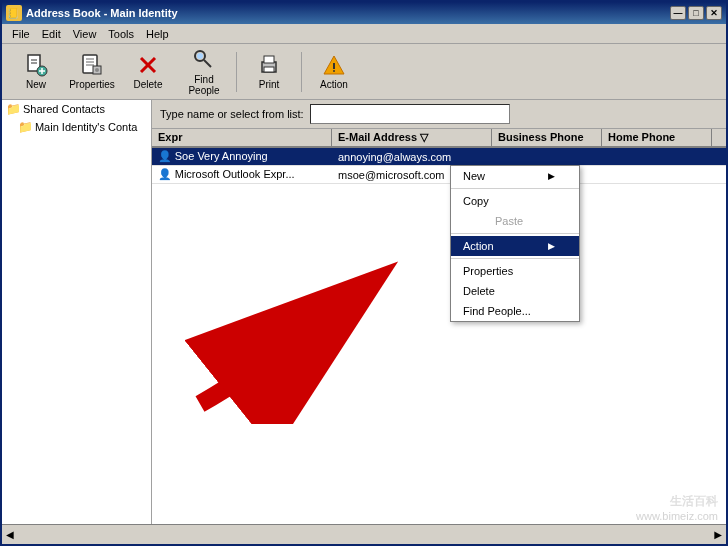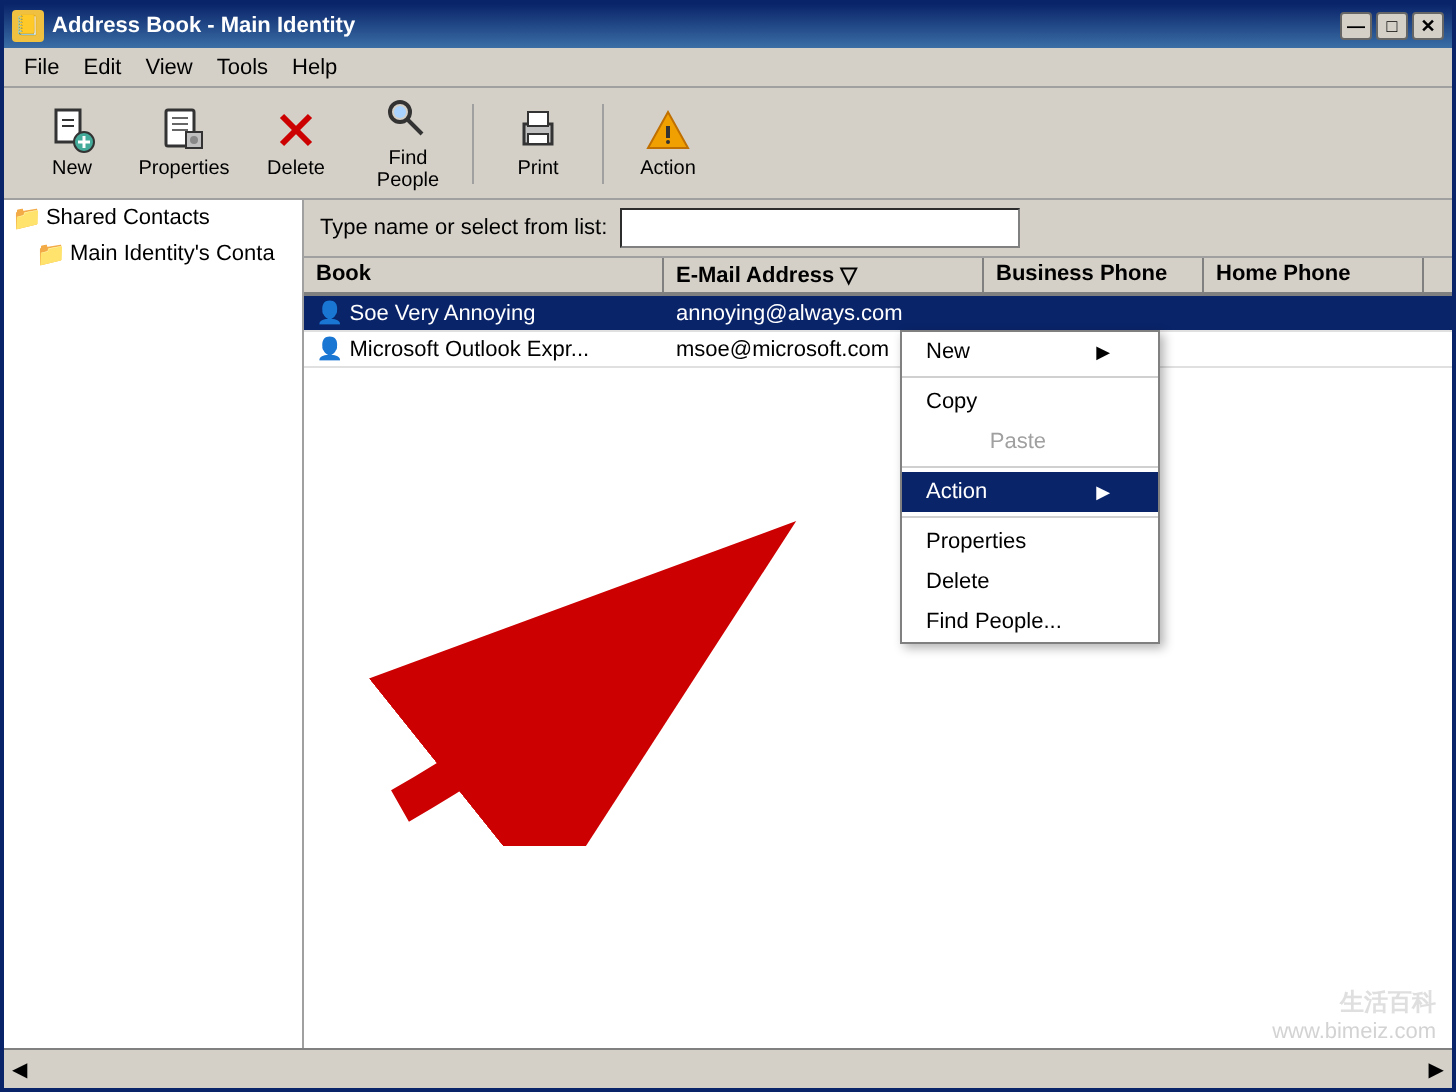--- a/index.html
+++ b/index.html
@@ -404,21 +404,21 @@
 
     <div class="right-panel">
 
       <div class="search-bar">
         <span class="search-label">Type name or select from list:</span>
         <input class="search-input" type="text" style="">
       </div>
 
       <div class="contact-list">
         <div class="list-header">
-          <div class="col-header col-name">Book</div>
+          <div class="col-header col-name">Expr</div>
           <div class="col-header col-email">E-Mail Address ▽</div>
           <div class="col-header col-biz">Business Phone</div>
           <div class="col-header col-home">Home Phone</div>
         </div>
 
         <div class="contact-row selected">
           <div class="contact-cell col-name">
             <span>👤 </span>Soe Very Annoying
           </div>
           <div class="contact-cell col-email">annoying@always.com</div>

